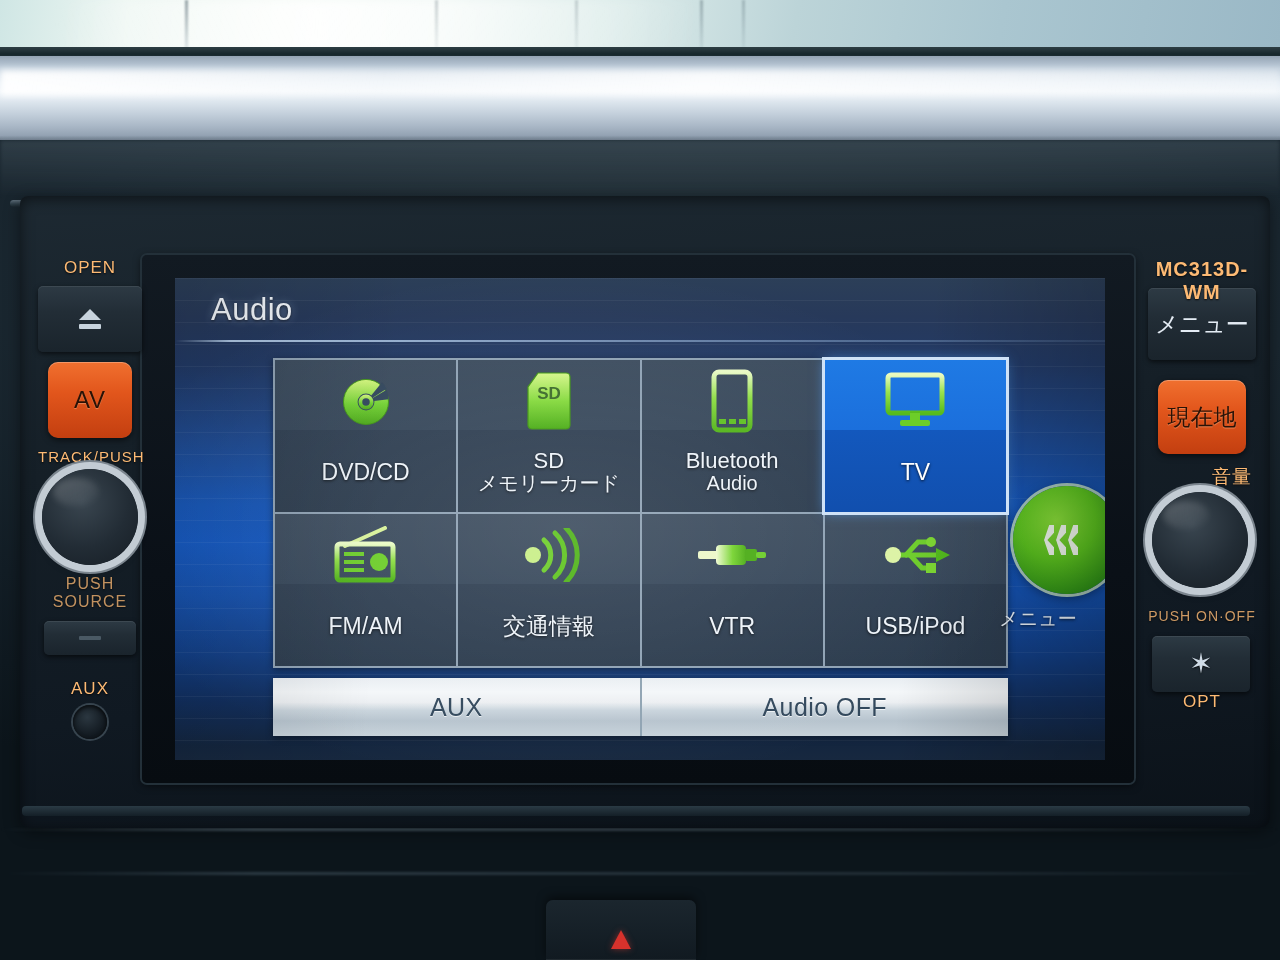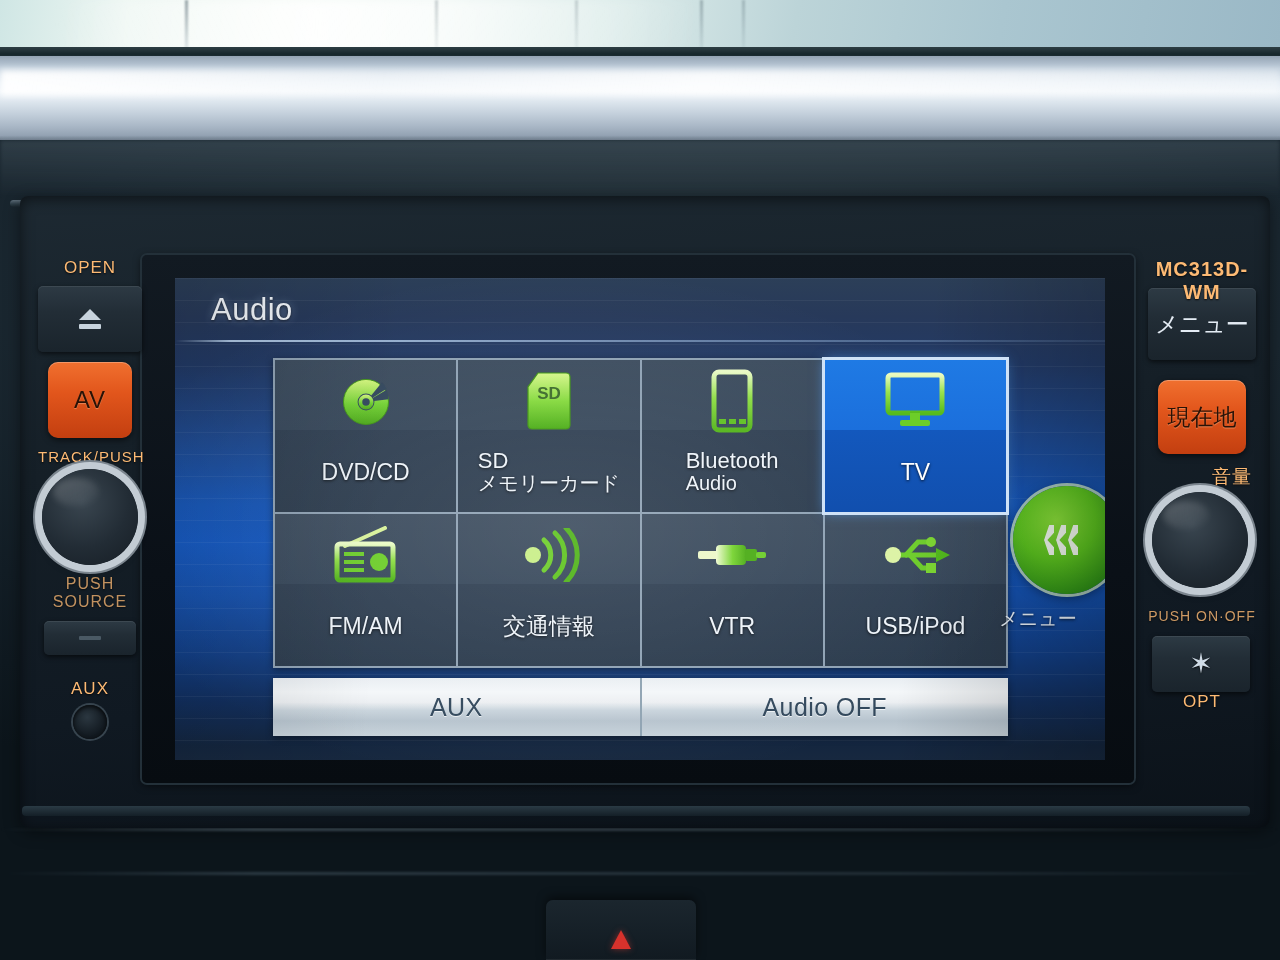--- a/index.html
+++ b/index.html
@@ -142,21 +142,21 @@
     position:relative; display:flex; flex-direction:column;
     background:linear-gradient(180deg,#3c4c5e 0%,#36475a 46%,#2f3f52 46.1%,#2b3b4d 100%);
     overflow:hidden;
   }
   .tile .ico {
     flex:0 0 78px; display:flex; align-items:center; justify-content:center;
     padding-top:4px;
   }
   .tile .lbl {
     flex:1; display:flex; align-items:center; justify-content:center;
-    color:#eef4fa; line-height:1.08;
+    text-align:center; color:#eef4fa; line-height:1.08;
     font-size:23px; padding:0 4px 6px;
     text-shadow:0 1px 3px rgba(0,0,0,.75);
   }
   .tile .lbl.two { font-size:22px; }
   .tile .lbl .sub { font-size:20px; display:block; }
   .tile.selected {
     background:linear-gradient(180deg,#1f7ae4 0%,#1b6fdc 46%,#1358bd 46.1%,#114fae 100%);
     box-shadow:0 0 0 3px #cfe2f7, 0 0 12px rgba(90,165,255,.75);
     z-index:3;
   }

